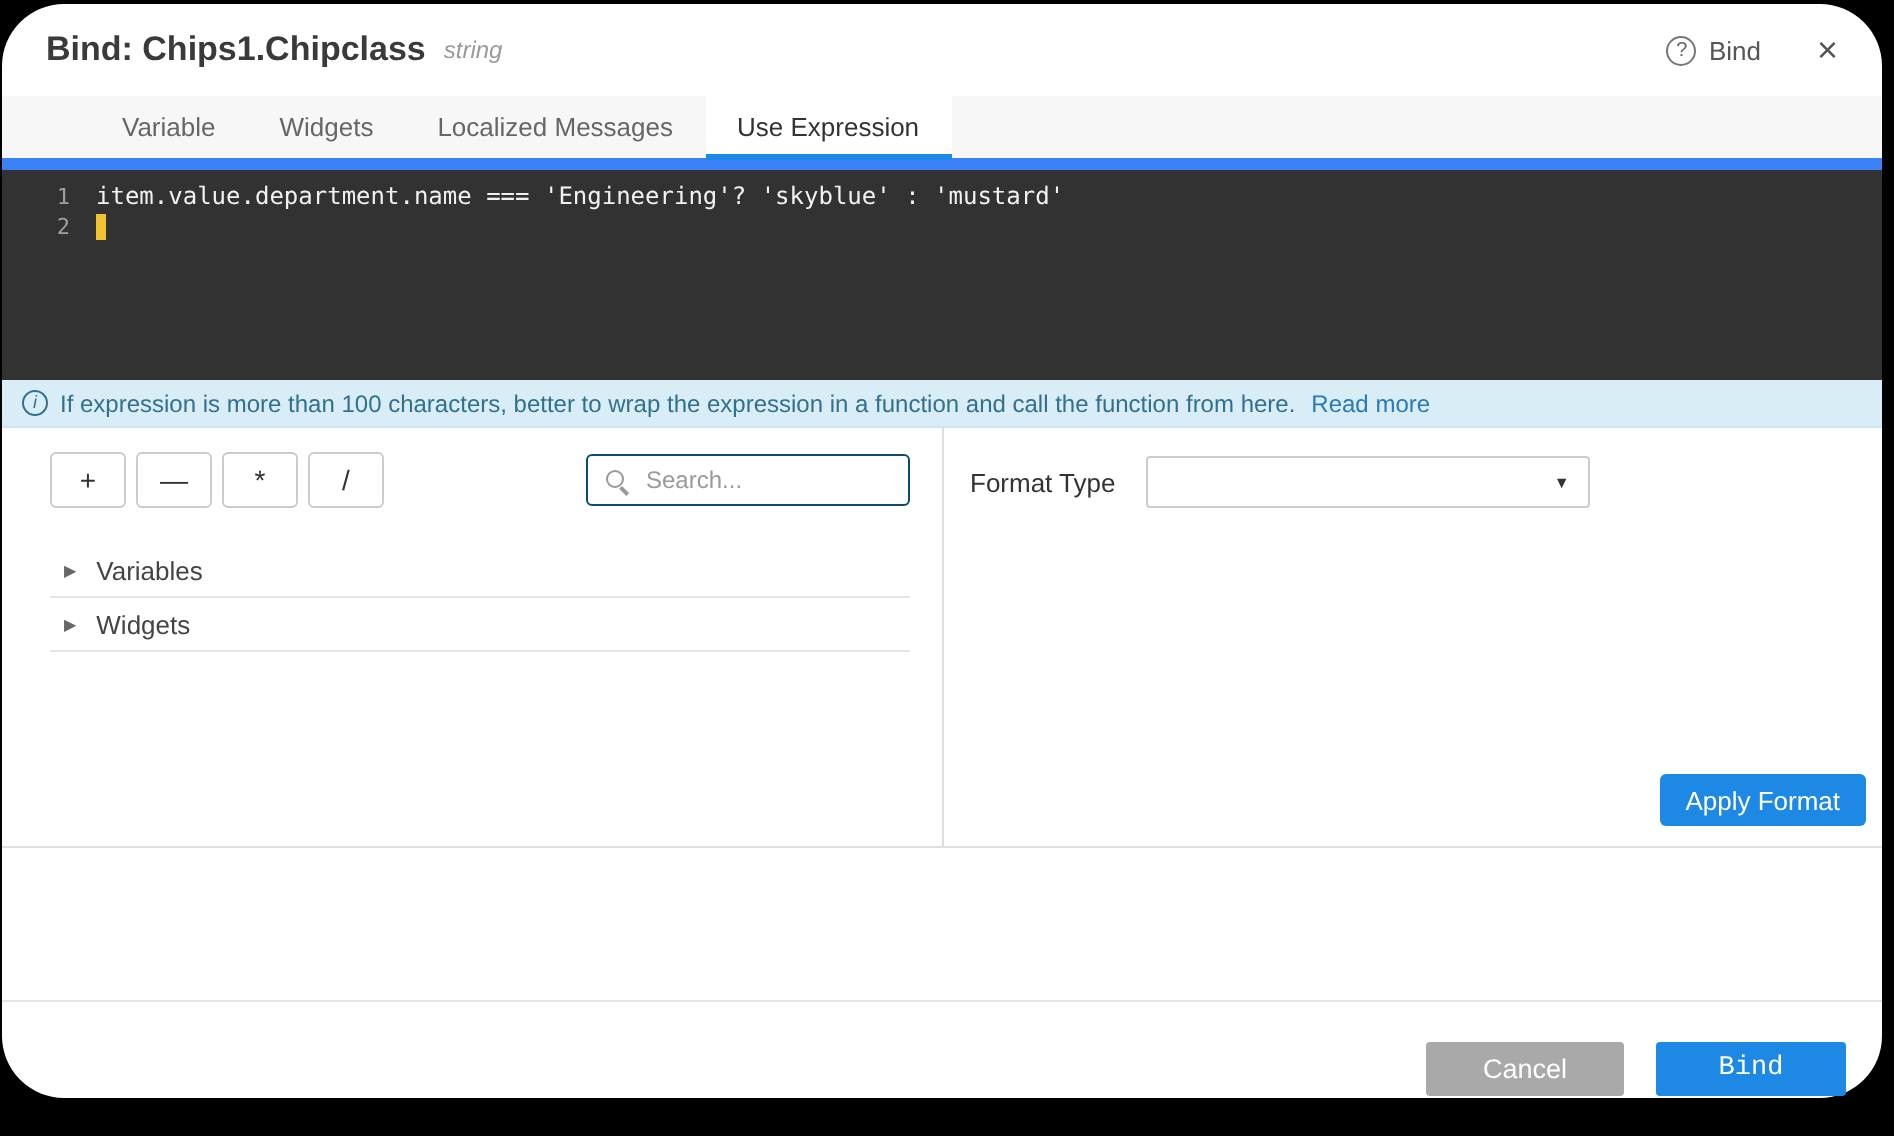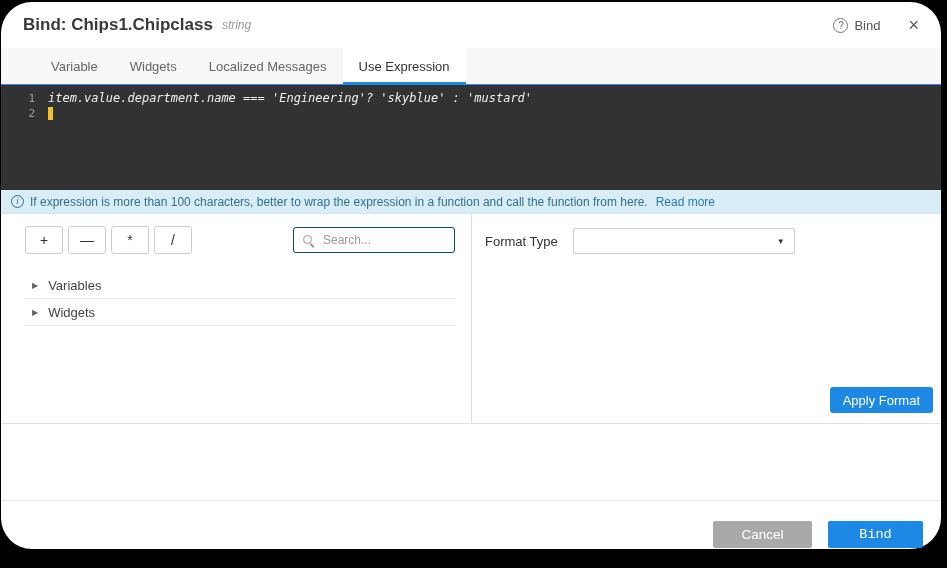--- a/index.html
+++ b/index.html
@@ -14,29 +14,29 @@
   }
   
   .header{height:46px;flex:none;display:flex;align-items:center;padding:0 22px;box-sizing:border-box;}
   .title{font-size:17px;font-weight:bold;color:#3a3a3a;}
   .type-label{margin-left:9px;font-size:12px;font-style:italic;color:#9a9a9a;}
   .header-actions{margin-left:auto;display:flex;align-items:center;gap:28px;}
   .help{display:flex;align-items:center;gap:6px;color:#555;font-size:13px;cursor:pointer;}
   .help-icon{width:15px;height:15px;border:1px solid #777;border-radius:50%;font-size:10px;line-height:14px;text-align:center;color:#666;box-sizing:border-box;}
   .close{font-size:18px;color:#555;cursor:pointer;line-height:18px;}
   
-  .tab-bar{height:37px;flex:none;background:#f7f7f7;border-bottom:1px solid #3b82f6;display:flex;align-items:stretch;padding-left:34px;box-sizing:border-box;}
+  .tab-bar{height:37px;flex:none;background:#f7f7f7;border-bottom:6px solid #3b82f6;display:flex;align-items:stretch;padding-left:44px;box-sizing:border-box;}
   .tab{padding:0 16px;display:flex;align-items:center;font-size:13px;color:#666;position:relative;cursor:pointer;white-space:nowrap;}
   .tab.active{background:#fff;color:#333;}
   .tab.active::after{content:"";position:absolute;left:0;right:0;bottom:-1px;height:3px;background:var(--accent,#1e88e5);}
   
   .editor{height:105px;flex:none;background:var(--editor-bg,#323232);padding-top:6px;box-sizing:border-box;font-family:"DejaVu Sans Mono",monospace;cursor:text;}
   .code-line{display:flex;height:15px;line-height:15px;}
   .line-number{width:34px;flex:none;text-align:right;padding-right:13px;color:#9aa0a6;font-size:11px;}
-  .code-text{color:#f1f1f1;font-size:12px;white-space:pre;font-style:italic;}
+  .code-text{color:#f1f1f1;font-size:12px;white-space:pre;}
   .text-caret{display:inline-block;width:5px;height:13px;margin-top:1px;background:var(--caret,#f2c230);}
   
   .info-bar{height:24px;flex:none;background:var(--info-bg,#d9edf7);border-bottom:1px solid #cfe3f1;display:flex;align-items:center;gap:6px;padding:0 10px;box-sizing:border-box;font-size:12px;color:var(--info-text,#31708f);}
   .info-icon{width:13px;height:13px;flex:none;border:1px solid currentColor;border-radius:50%;font-size:9px;line-height:11px;text-align:center;font-style:italic;box-sizing:border-box;}
   .read-more{color:#2a7ab9;cursor:pointer;margin-left:2px;}
   
   .main{height:210px;flex:none;display:flex;border-bottom:1px solid #e0e0e0;box-sizing:border-box;}
   .left-panel{width:471px;flex:none;border-right:1px solid #ddd;padding:12px 16px 0 24px;box-sizing:border-box;}
   .toolbar-row{display:flex;align-items:center;justify-content:space-between;}
   .ops{display:flex;gap:5px;}

